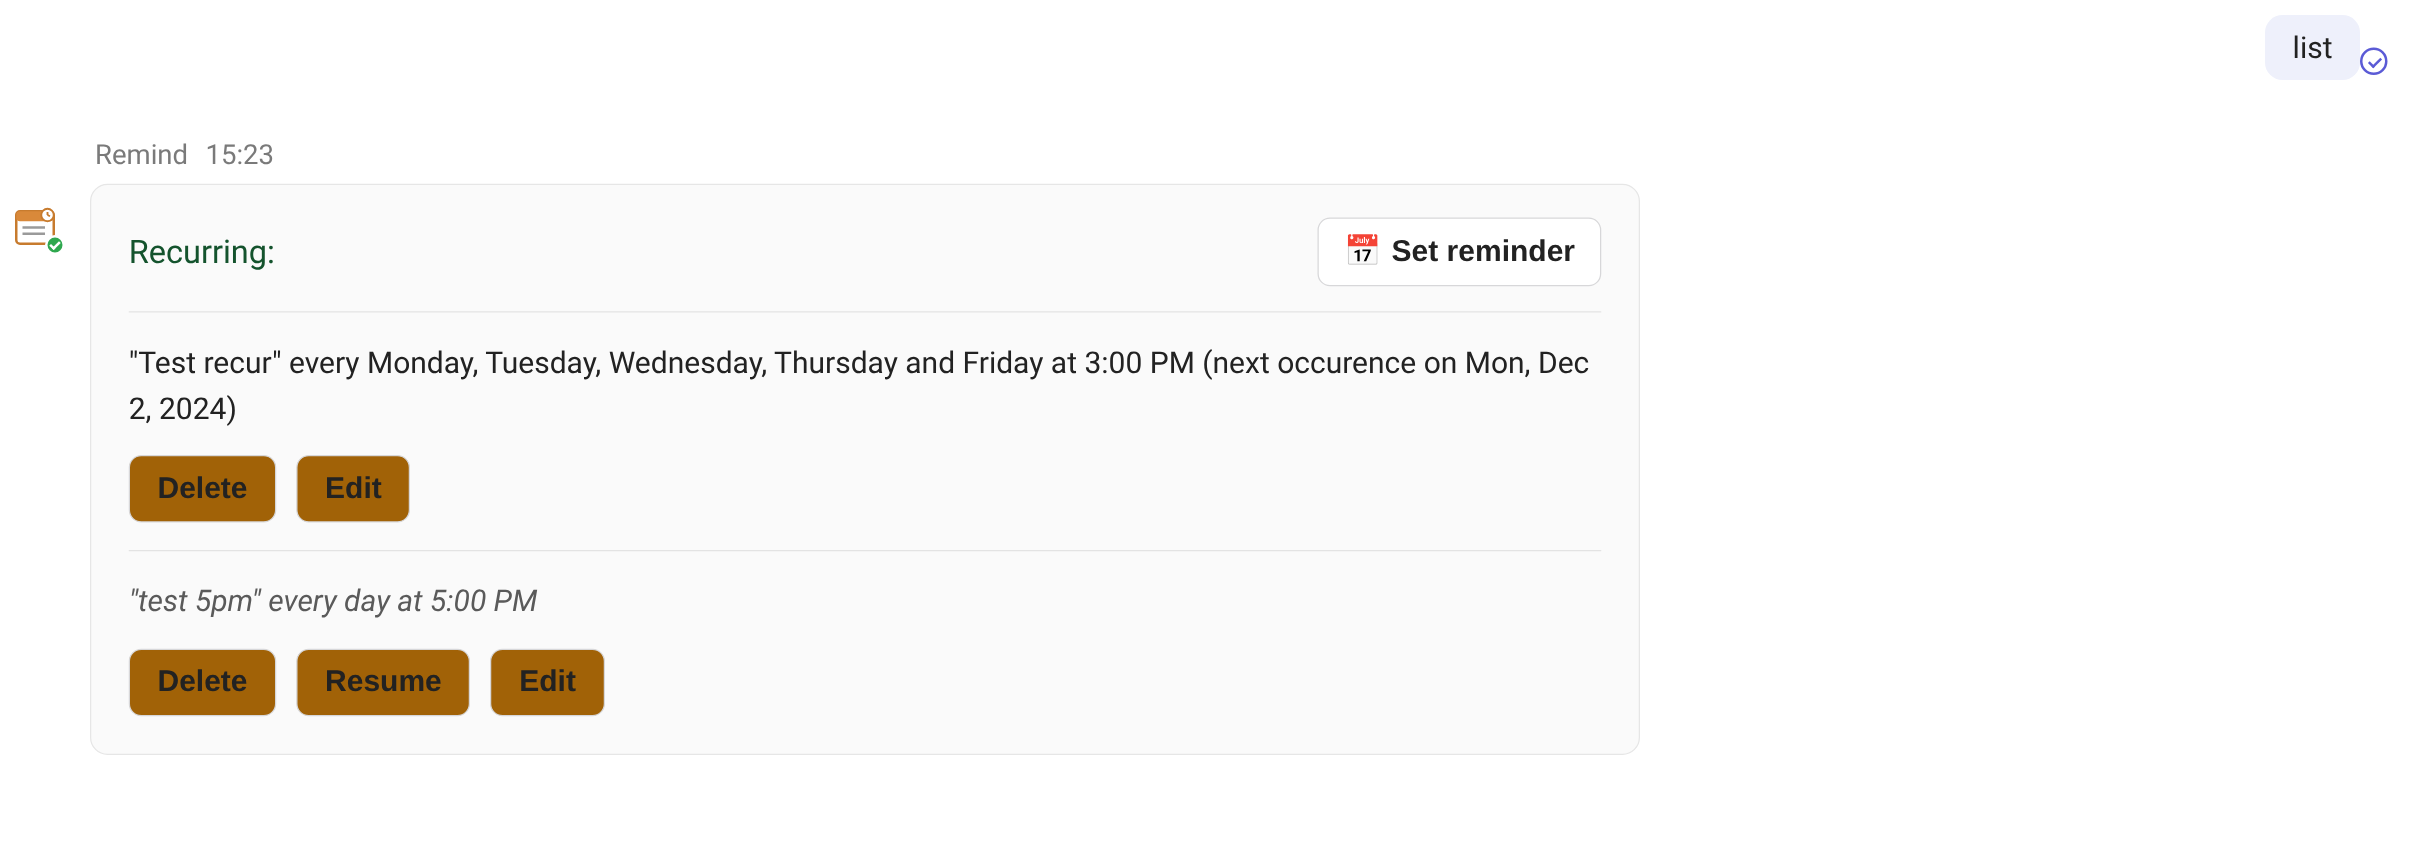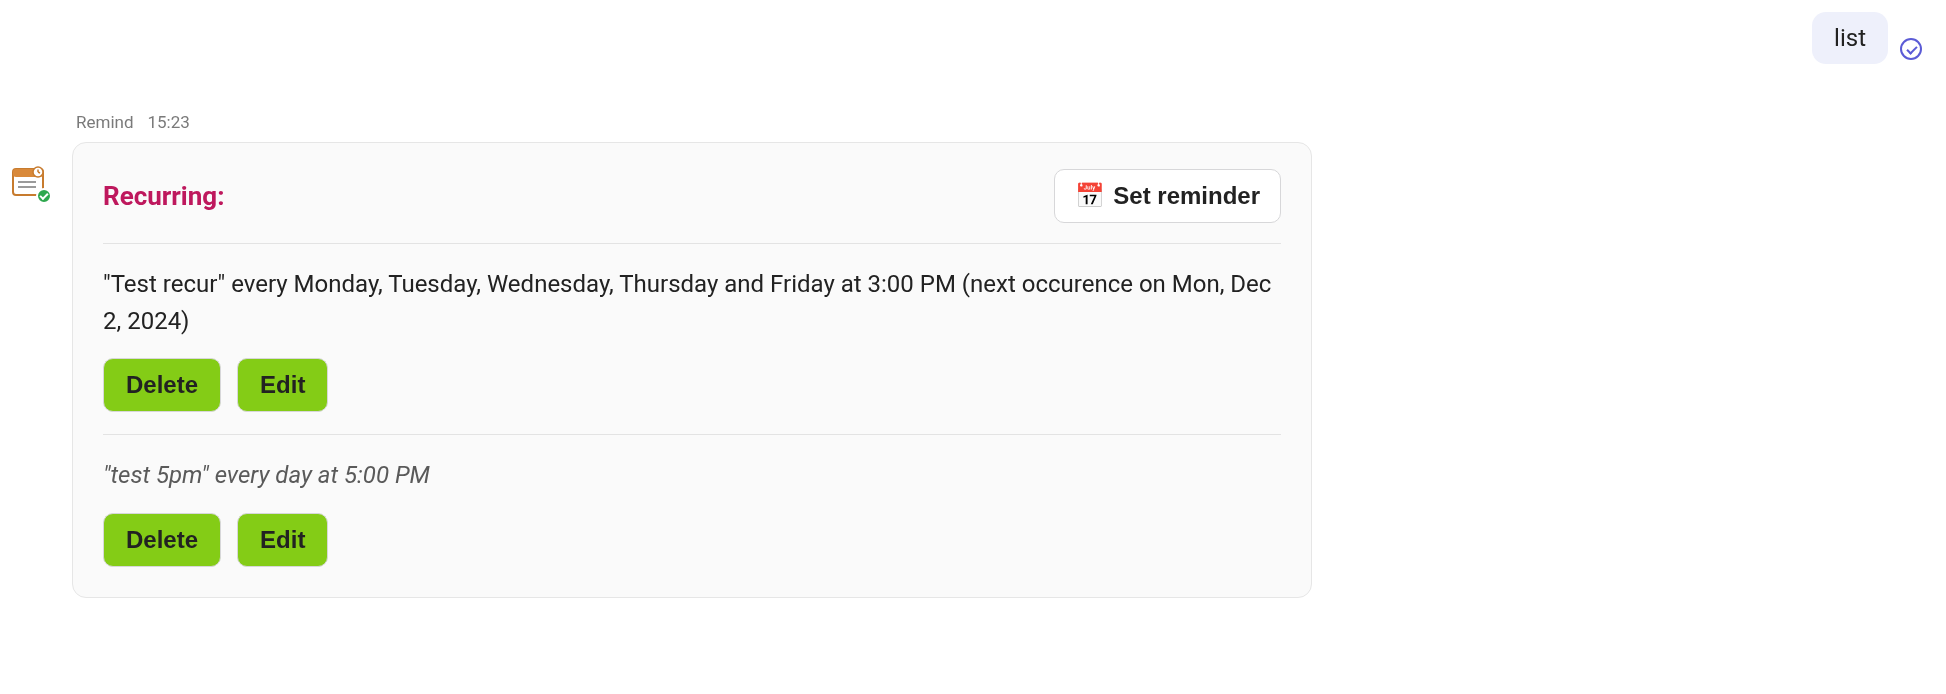--- a/index.html
+++ b/index.html
@@ -9,24 +9,23 @@
     width: 1946px;
     height: 694px;
     position: relative;
     color: #1a1a1a;
   }
 
   
   .out-row {
     position: absolute;
     top: 12px;
-    right: 24px;
+    right: 36px;
     display: flex;
     align-items: flex-end;
-    gap: 12px;
   }
   .out-bubble {
     background: #eef0fb;
     color: #222;
     padding: 12px 22px;
     border-radius: 14px;
     font-size: 24px;
   }
   .read-icon {
     width: 22px;
@@ -86,21 +85,21 @@
     border-left:2px solid #fff;border-bottom:2px solid #fff;
     transform:rotate(-45deg);
     margin-top:-1px;
   }
 
   .msg-col { display: flex; flex-direction: column; }
 
   .meta-line {
     display: flex;
     gap: 14px;
-    font-size: 17px;
+    font-size: 22px;
     color: #7a7a7a;
     margin-bottom: 10px;
     margin-left: 4px;
   }
 
   .card {
     background: #fafafa;
     border: 1px solid #e6e6e6;
     border-radius: 14px;
     width: 1240px;
@@ -109,22 +108,22 @@
 
   .card-head {
     display: flex;
     align-items: center;
     justify-content: space-between;
     padding-bottom: 20px;
     border-bottom: 1px solid #e3e3e3;
   }
   .card-title {
     font-size: 26px;
-    font-weight: 700;
-    color: #be185d;
+    font-weight: 400;
+    color: #14532d;
   }
   .set-btn {
     display: inline-flex;
     align-items: center;
     gap: 8px;
     background: #fff;
     border: 1px solid #d7d7d9;
     border-radius: 10px;
     padding: 12px 20px;
     font-size: 24px;
@@ -142,21 +141,21 @@
   .item-desc {
     font-size: 24px;
     line-height: 1.55;
     color: #222;
     margin-bottom: 18px;
   }
   .item-desc.paused { color:#5a5a5a; font-style: italic; }
 
   .btn-row { display: flex; gap: 16px; flex-wrap: wrap; }
   .btn {
-    background: #84cc16;
+    background: #a16207;
     border: 1px solid #d7d7d9;
     border-radius: 10px;
     padding: 12px 22px;
     font-size: 24px;
     font-weight: 600;
     color: #222;
     cursor: pointer;
   }
 
   .footer-row {
@@ -209,19 +208,20 @@
         <div class="btn-row">
           <button class="btn">Delete</button>
           <button class="btn">Edit</button>
         </div>
       </div>
 
       <div class="item nobottom">
         <div class="item-desc paused">"test 5pm" every day at 5:00 PM</div>
         <div class="btn-row">
           <button class="btn">Delete</button>
+          <button class="btn">Resume</button>
           <button class="btn">Edit</button>
         </div>
       </div>
 
     </div>
   </div>
 </div>
 
 </body></html>

